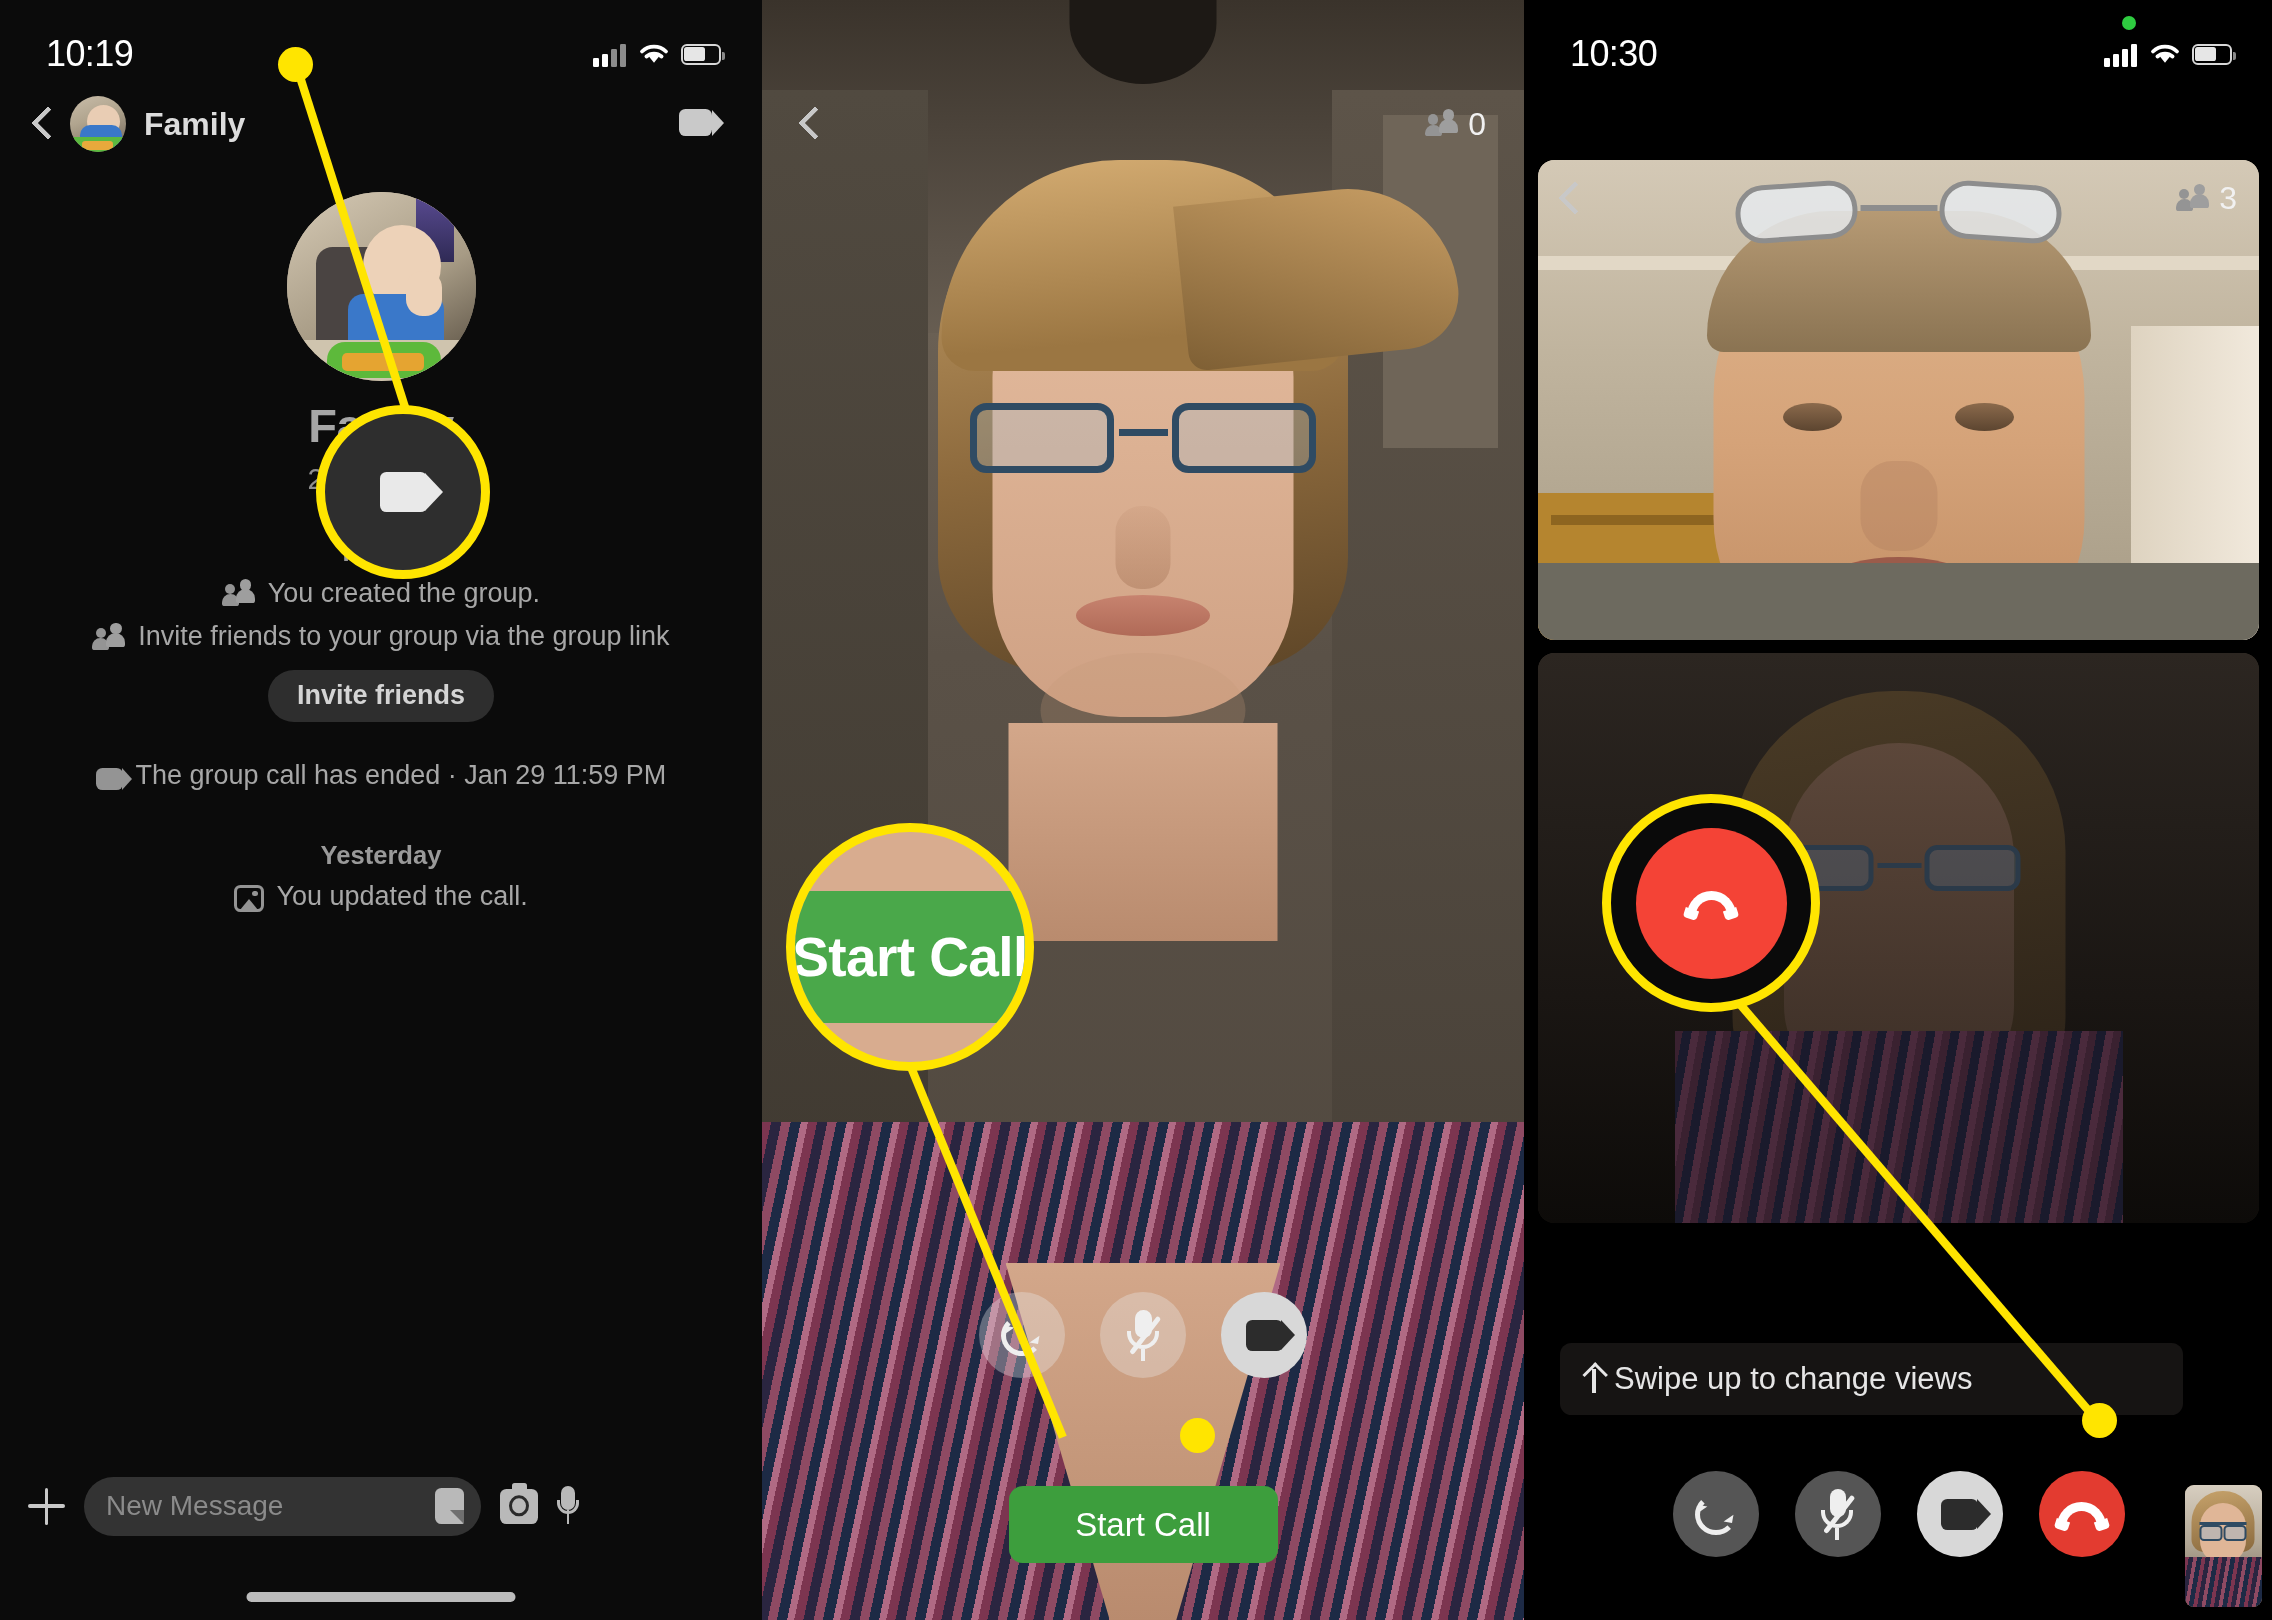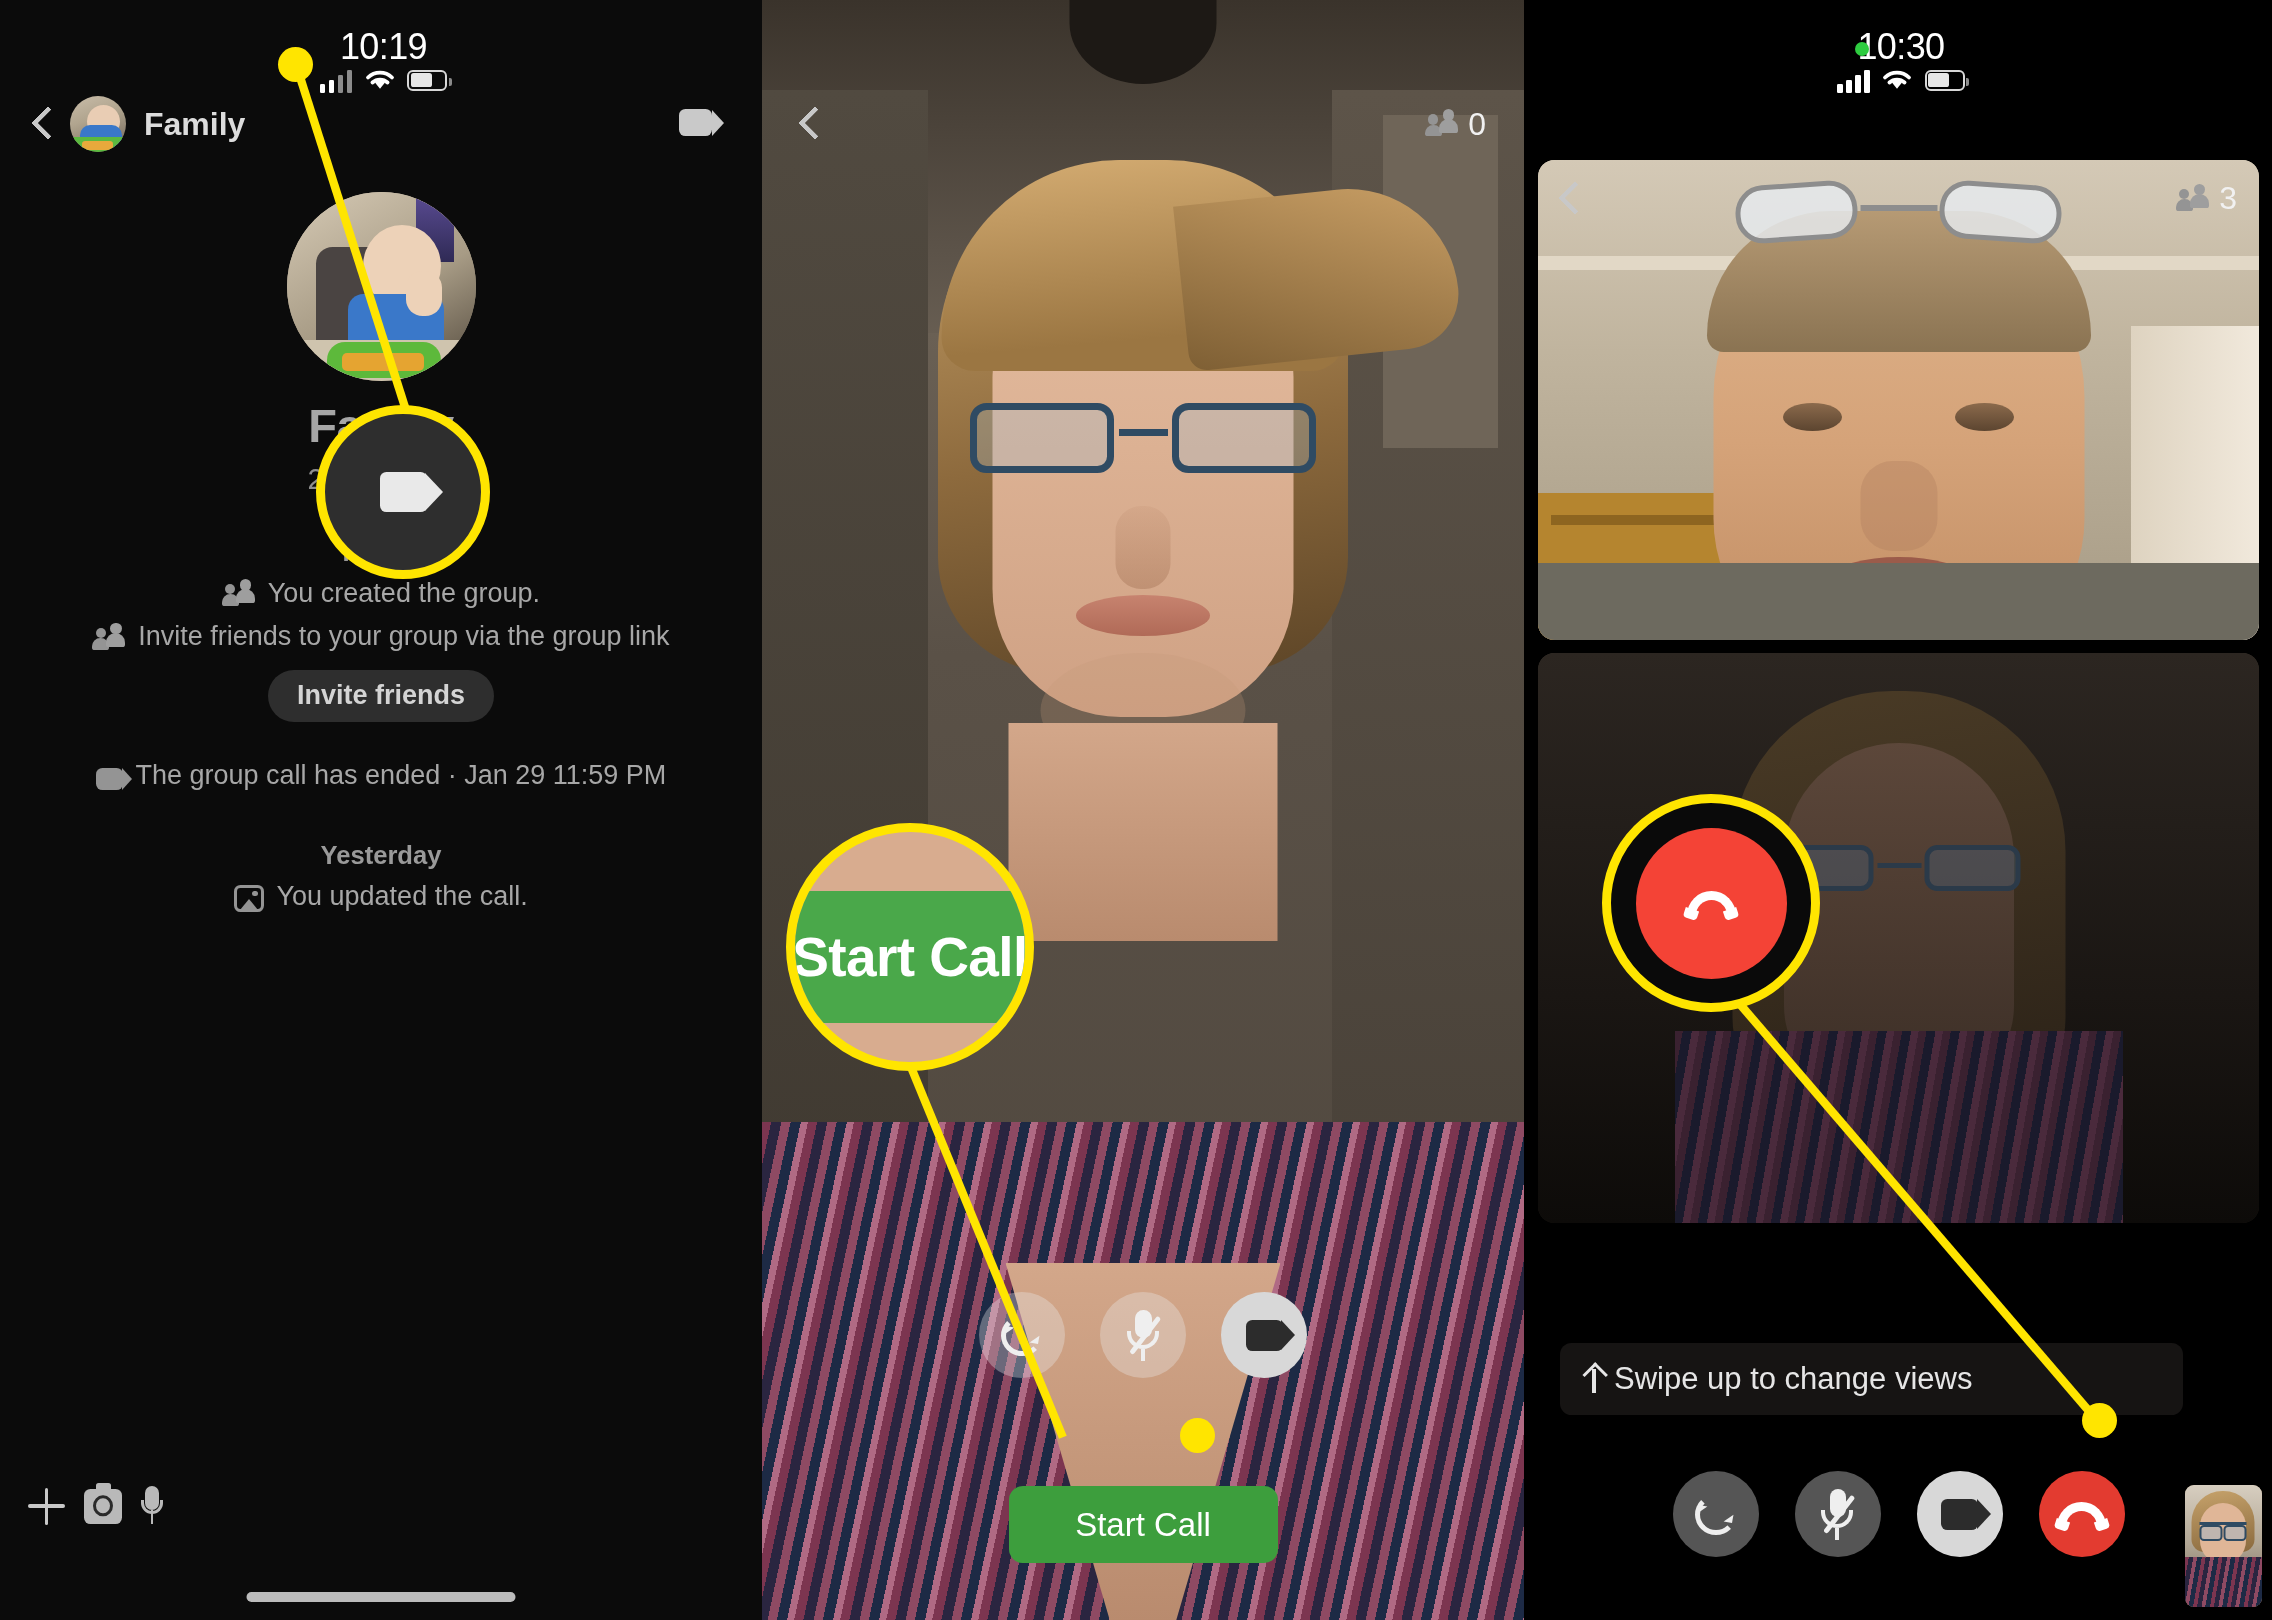--- a/index.html
+++ b/index.html
@@ -13,21 +13,21 @@
 
   .panel { position: relative; height: 1621px; overflow: hidden; background: #000; }
   .panel-1 { width: 762px; background: #0b0b0b; }
   .panel-2 { width: 762px; background: #2b2620; }
   .panel-3 { width: 749px; background: #000; }
 
   
   .statusbar {
     position: absolute; top: 0; left: 0; right: 0; height: 83px;
     display: flex; align-items: center; justify-content: space-between;
-    padding: 25.6px 41px 0 46px; z-index: 30; flex-direction: column;
+    padding: 25.6px 41px 0 46px; z-index: 30;
   }
   .clock { color: #fff; font-size: 36px; font-weight: 500; letter-spacing: -0.6px; }
   .sb-right { display: flex; align-items: center; gap: 11.5px; position: relative; }
   .bars { display: flex; align-items: flex-end; gap: 3.2px; height: 25.6px; }
   .bars i { display: block; width: 5.8px; background: #fff; border-radius: 1.3px; }
   .bars i:nth-child(1){ height: 9px; background:#fff; }
   .bars i:nth-child(2){ height: 13.4px; background:#fff; }
   .bars i:nth-child(3){ height: 18px; background:#8c8c8c; }
   .bars i:nth-child(4){ height: 23px; background:#8c8c8c; }
   .bars.full i { background:#fff !important; }
@@ -420,20 +420,24 @@
       <div class="daylabel">Yesterday</div>
 
       <div class="sysmsg">
         <span class="sysicon photo-icon"></span>
         <span class="txt">You updated the call.</span>
       </div>
     </div>
 
     <div class="composer">
       <div class="plus"></div>
+      <div class="inputwrap">
+        <div class="ph">New Message</div>
+        <div class="sticker-icon"></div>
+      </div>
       <div class="cam-icon"></div>
       <div class="mic-icon">
           <span class="mic-arc"></span>
         </div>
     </div>
 
     <div class="homebar"></div>
   </div>
 
   <div class="panel panel-2">

